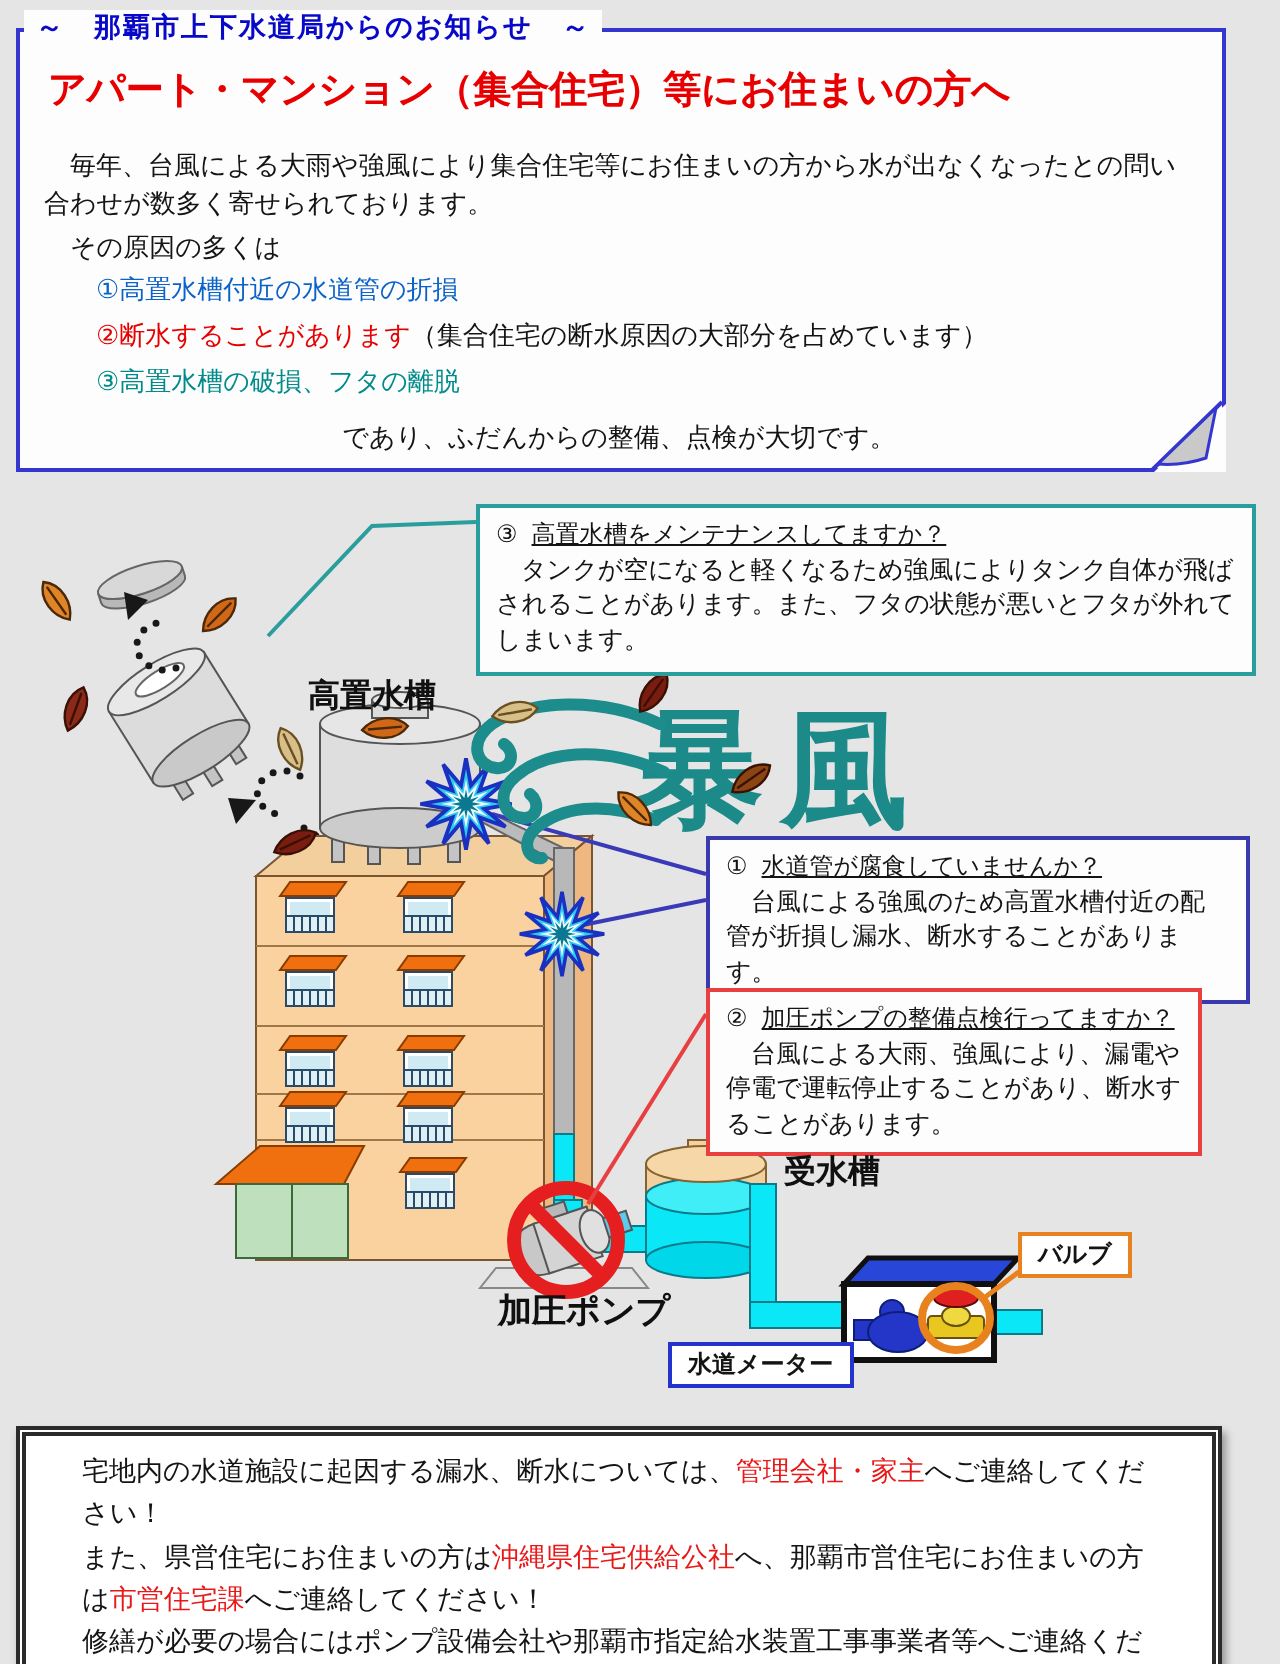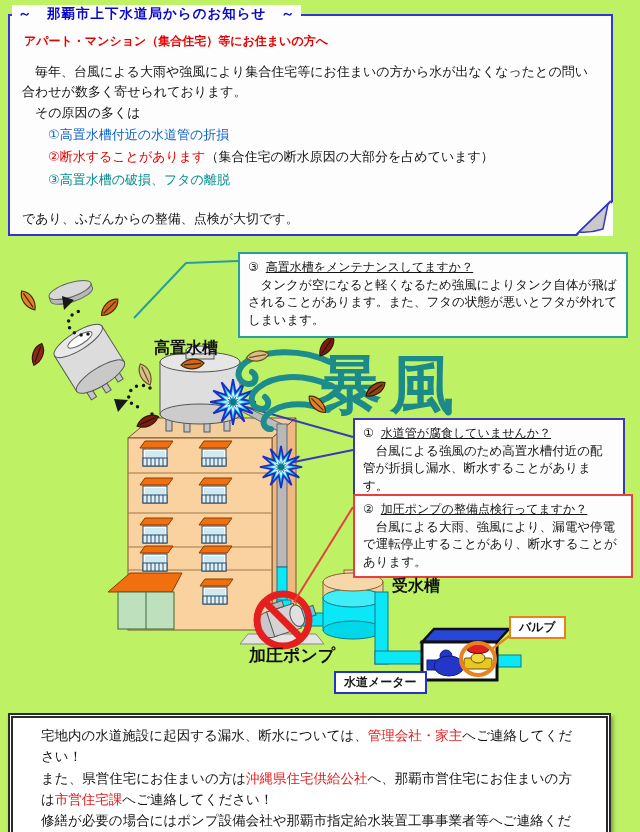--- a/index.html
+++ b/index.html
@@ -1,42 +1,42 @@
 <!DOCTYPE html>
 <html><head>
 <meta charset="utf-8">
 <style>
   html,body{margin:0;padding:0;}
-  .page{position:relative;width:640px;height:832px;background:#bef264;overflow:hidden;
+  .page{position:relative;width:640px;height:832px;background:#e5e5e5;overflow:hidden;
         font-family:"Liberation Sans","DejaVu Sans",sans-serif;color:#141414;}
   
   .notice-title{position:absolute;left:12px;top:5px;z-index:4;font-size:13.5px;font-weight:bold;
         color:#0808c8;background:#fdfdfd;padding:0 6px;letter-spacing:1px;}
   .intro-box{position:absolute;left:8px;top:14px;width:605px;height:222px;border:2px solid #3535cf;
         box-sizing:border-box;background:#fdfdfd;}
   .intro-inner{padding:16px 14px 0 12px;font-size:13px;line-height:1.5;}
-  .intro-heading{color:#e80000;font-weight:bold;font-size:12px;margin:0 0 12px 2px;}
+  .intro-heading{color:#e80000;font-weight:bold;font-size:19px;margin:0 0 12px 2px;}
   .intro-para{margin:0;text-indent:1em;}
   .intro-para2{margin:2px 0 0;text-indent:1em;}
   .cause-line{margin:2px 0 0 26px;line-height:1.6;}
   .cause-pipe{color:#0b62c8;}
   .cause-pump{color:#e60000;}
   .cause-tank{color:#008b8b;}
   .cause-suffix{color:#141414;}
-  .conclusion{margin:18px 0 0;}
+  .conclusion{margin:8px 0 0;text-align:center;}
   .fold{position:absolute;right:-2px;bottom:-2px;z-index:2;}
   
   .storm{position:absolute;left:318px;top:342px;z-index:1;font-size:64px;font-weight:bold;
         color:#1d8a8a;letter-spacing:8px;white-space:nowrap;}
   .illu{position:absolute;left:0;top:240px;z-index:2;}
   .callout{position:absolute;z-index:3;background:#fdfdfd;box-sizing:border-box;
         font-size:12.5px;line-height:1.4;padding:5px 8px;}
   .callout-tank{left:238px;top:252px;width:390px;min-height:86px;border:2px solid #2a9d9d;}
   .callout-pipe{left:353px;top:418px;width:272px;min-height:68px;border:2px solid #3a3aae;}
-  .callout-pump{left:353px;top:494px;width:280px;min-height:78px;border:2px solid #e84040;}
+  .callout-pump{left:353px;top:494px;width:248px;min-height:78px;border:2px solid #e84040;}
   .callout-title{font-size:12px;margin-bottom:1px;}
   .c-title-text{text-decoration:underline;margin-left:7px;}
   .callout-body{text-indent:1em;}
   .lbl{position:absolute;z-index:3;font-weight:bold;color:#101010;white-space:nowrap;text-align:right;}
   .lbl-elevated{left:154px;top:338px;font-size:16px;}
   .lbl-receiving{left:392px;top:576px;font-size:16px;}
   .lbl-pump{left:249px;top:644px;font-size:17px;}
   .lbl-box{position:absolute;z-index:3;background:#fff;font-size:12px;font-weight:bold;
         padding:1px 8px;white-space:nowrap;}
   .lbl-meter{left:334px;top:671px;border:2px solid #2433cc;}

